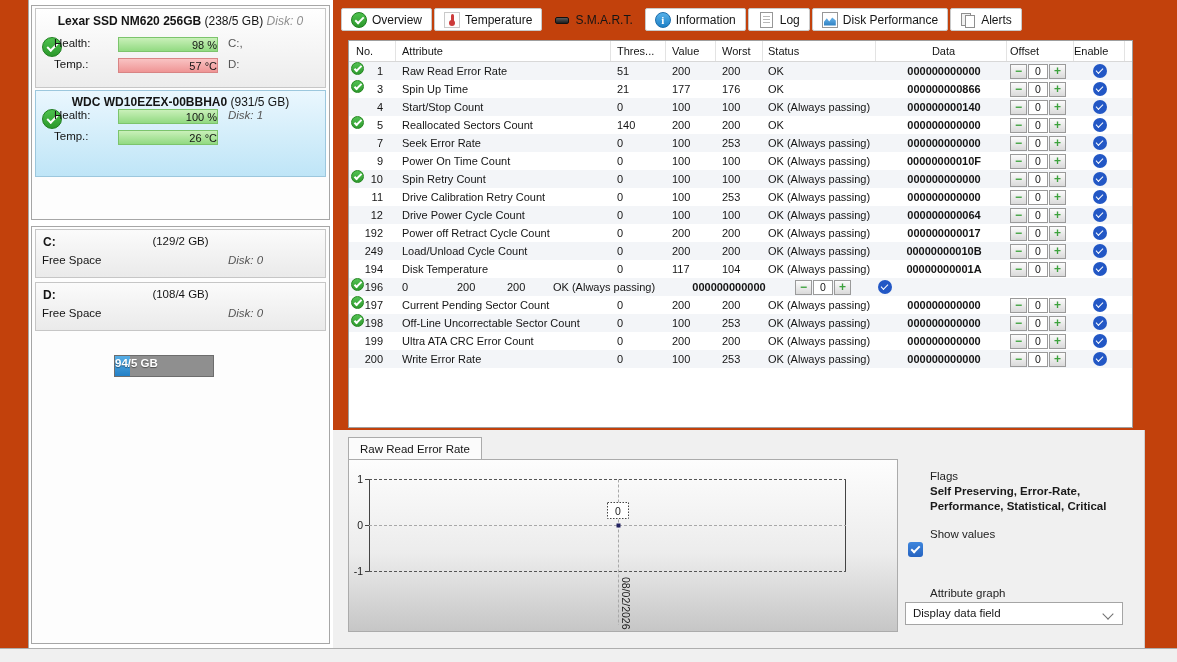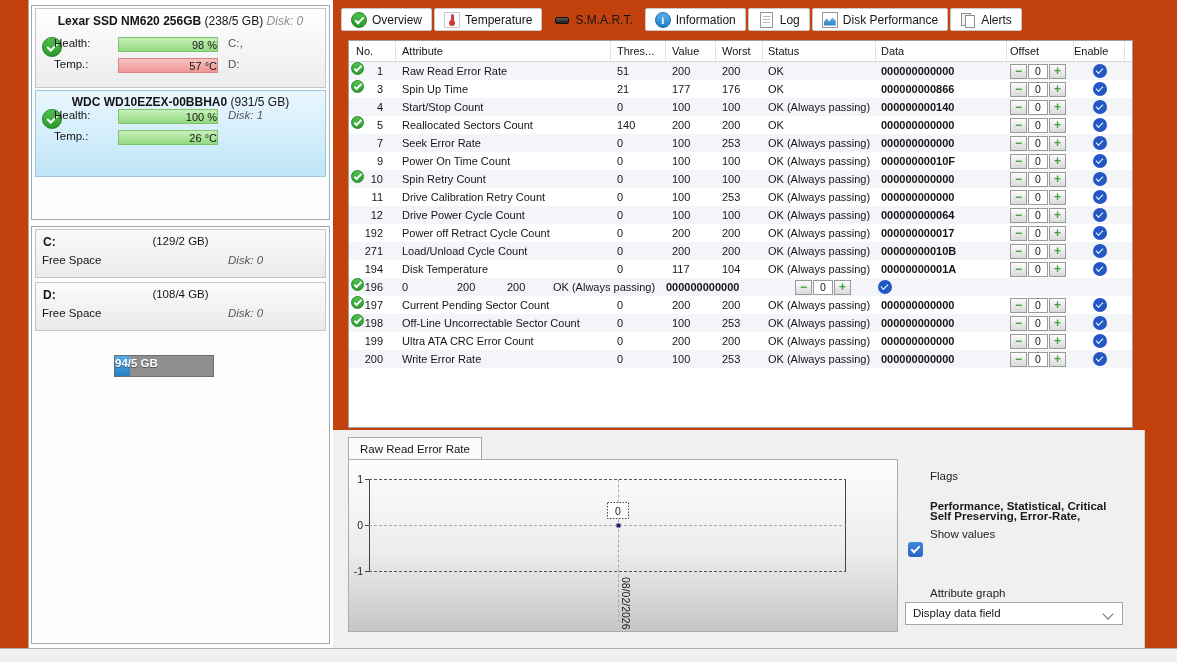--- a/index.html
+++ b/index.html
@@ -74,21 +74,21 @@
     border:1px solid #9f9f9f;box-sizing:border-box;font-size:11px;overflow:hidden;}
   .t-header{display:flex;height:20px;line-height:20px;border-bottom:1px solid #d8d8d8;}
   .t-header .cell{border-right:1px solid #e3e3e3;}
   .cell{box-sizing:border-box;padding-left:6px;white-space:nowrap;overflow:hidden;}
   .c-no{width:47px;padding-left:0;display:flex;}
   .c-attr{width:215px;}
   .c-thres{width:55px;}
   .c-value{width:50px;}
   .c-worst{width:47px;}
   .c-status{width:113px;padding-left:5px;}
-  .c-data{width:131px;padding-left:5px;}
+  .c-data{width:131px;padding-left:5px;text-align:center;}
   .c-offset{width:67px;padding-left:3px;}
   .c-enable{width:51px;padding-left:0;}
   .c-fill{flex:1;border-right:none !important;}
   .t-header .c-no{padding-left:7px;display:block;}
   .t-row{display:flex;height:18px;line-height:18px;align-items:center;}
   .t-row.odd{background:#f3f5f8;}
   .t-row .c-data{font-weight:bold;}
   .row-check{width:13px;height:13px;border-radius:50%;flex:0 0 auto;margin:0 0 0 2px;position:relative;
     background:linear-gradient(#52c152,#2f9b2f);border:1px solid #23861f;box-sizing:border-box;}
   .row-check::after{content:'';position:absolute;left:2px;top:3px;width:6px;height:2px;
@@ -445,21 +445,21 @@
             <span class="off-val">0</span>
             <span class="off-btn">+</span>
           </div>
           <div class="cell c-enable">
             <span class="enable-chk"></span>
           </div>
           <div class="cell c-fill"></div>
         </div>
         <div class="t-row odd">
           <div class="cell c-no">
-            <span class="no-num">271</span>
+            <span class="no-num">249</span>
           </div>
           <div class="cell c-attr">Load/Unload Cycle Count</div>
           <div class="cell c-thres">0</div>
           <div class="cell c-value">200</div>
           <div class="cell c-worst">200</div>
           <div class="cell c-status">OK (Always passing)</div>
           <div class="cell c-data">00000000010B</div>
           <div class="cell c-offset">
             <span class="off-btn">−</span>
             <span class="off-val">0</span>
@@ -619,21 +619,21 @@
 
         <rect x="267.5" y="63.5" width="4" height="4" fill="#202060"></rect>
         <rect x="258.5" y="42.5" width="21" height="16" fill="#ffffff" stroke="#444" stroke-dasharray="1.5 1.5"></rect>
         <text x="269" y="54.5" text-anchor="middle" font-size="10.5" fill="#222">0</text>
 
         <text transform="translate(272.5,117) rotate(90)" font-size="10.5" fill="#222">08/02/2026</text>
       </svg>
     </div>
 
     <div class="fp-label" style="left:597px;top:40px;">Flags</div>
-    <div class="fp-bold" style="left:597px;top:55px;margin-top:25px;">Self Preserving, Error-Rate,</div>
+    <div class="fp-bold" style="left:597px;top:55px;">Self Preserving, Error-Rate,</div>
     <div class="fp-bold" style="left:597px;top:70px;">Performance, Statistical, Critical</div>
 
     <span id="show-values-box"></span>
     <div class="fp-label" style="left:597px;top:98px;">Show values</div>
 
     <div class="fp-label" style="left:597px;top:157px;">Attribute graph</div>
     <div id="attr-dropdown">
       <span class="dd-label">Display data field</span>
       <span class="dd-chevron"></span>
     </div>

